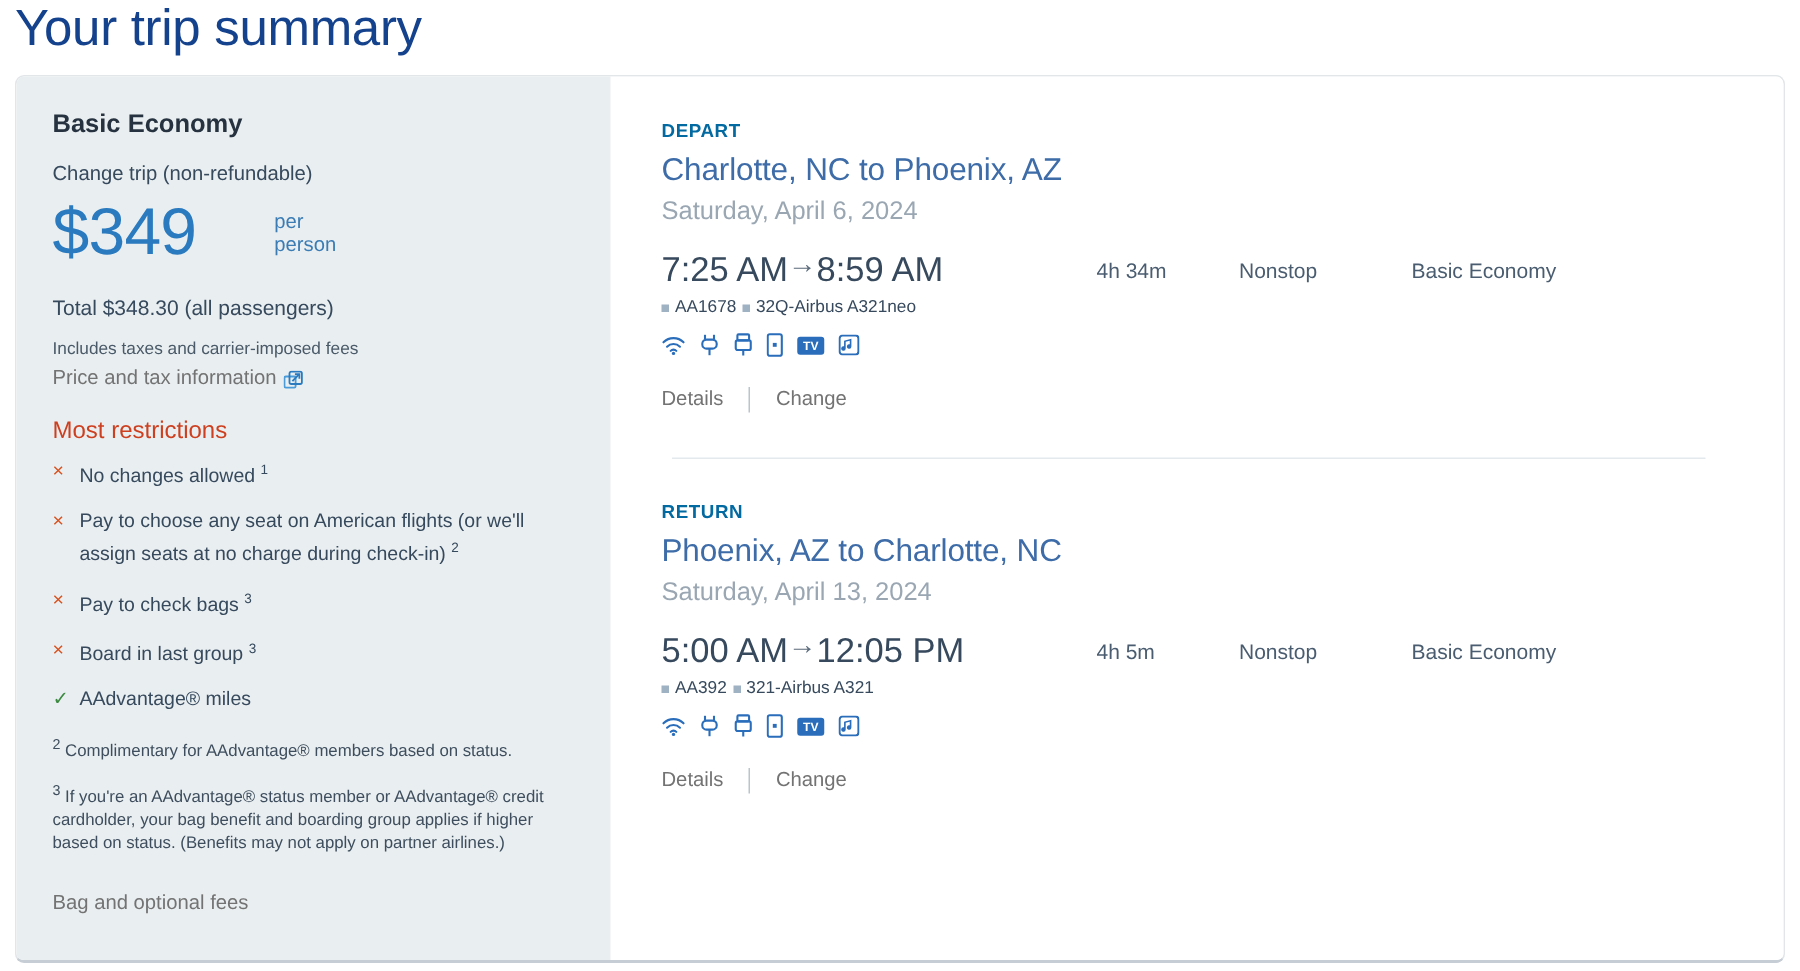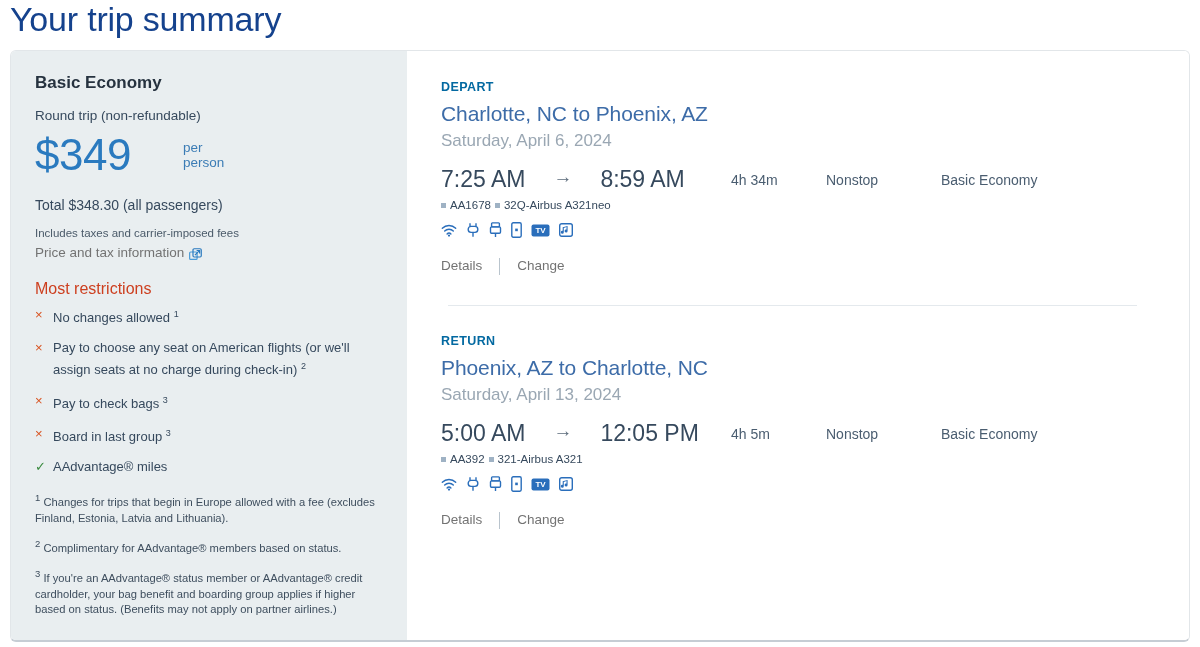--- a/index.html
+++ b/index.html
@@ -168,21 +168,21 @@
     margin-bottom: 10px;
   }
   .seg-main {
     display: flex;
     align-items: flex-start;
   }
   .seg-times-col { width: 290px; flex: 0 0 290px; }
   .times {
     display: flex;
     align-items: center;
-    gap: 28px;
+    gap: 0;
     font-size: 23px;
     color: #36495d;
     font-weight: 300;
     line-height: 30px;
     white-space: nowrap;
   }
   .times .arrow { color: #5b6b7b; font-size: 19px; position: relative; top: -2px; }
   .flightmeta {
     display: flex;
     align-items: center;
@@ -252,21 +252,21 @@
 
 <div class="page">
 
   <div class="page-title">Your trip summary</div>
 
   <div class="card">
 
     <div class="summary">
 
       <div class="fare-name">Basic Economy</div>
-      <div class="trip-type">Round trip (non-refundable)</div>
+      <div class="trip-type">Change trip (non-refundable)</div>
 
       <div class="price-row">
         <div class="price-amount">$349</div>
         <div class="price-unit">
           <span>per</span>
           <span>person</span>
         </div>
       </div>
 
       <div class="total-line">Total $348.30 (all passengers)</div>
@@ -303,21 +303,20 @@
           <span class="restrict-mark x">×</span>
           <span class="restrict-text"><span>Board in last group</span> <sup>3</sup></span>
         </li>
         <li class="restrict-item">
           <span class="restrict-mark check">✓</span>
           <span class="restrict-text"><span>AAdvantage® miles</span></span>
         </li>
       </ul>
 
       <div class="footnotes">
-        <div class="footnote"><span class="num">1</span> <span>Changes for trips that begin in Europe allowed with a fee (excludes Finland, Estonia, Latvia and Lithuania).</span></div>
         <div class="footnote"><span class="num">2</span> <span>Complimentary for AAdvantage® members based on status.</span></div>
         <div class="footnote"><span class="num">3</span> <span>If you're an AAdvantage® status member or AAdvantage® credit cardholder, your bag benefit and boarding group applies if higher based on status. (Benefits may not apply on partner airlines.)</span></div>
       </div>
 
       <a class="link bag-fees">
         <span>Bag and optional fees</span>
 
       </a>
 
     </div>

